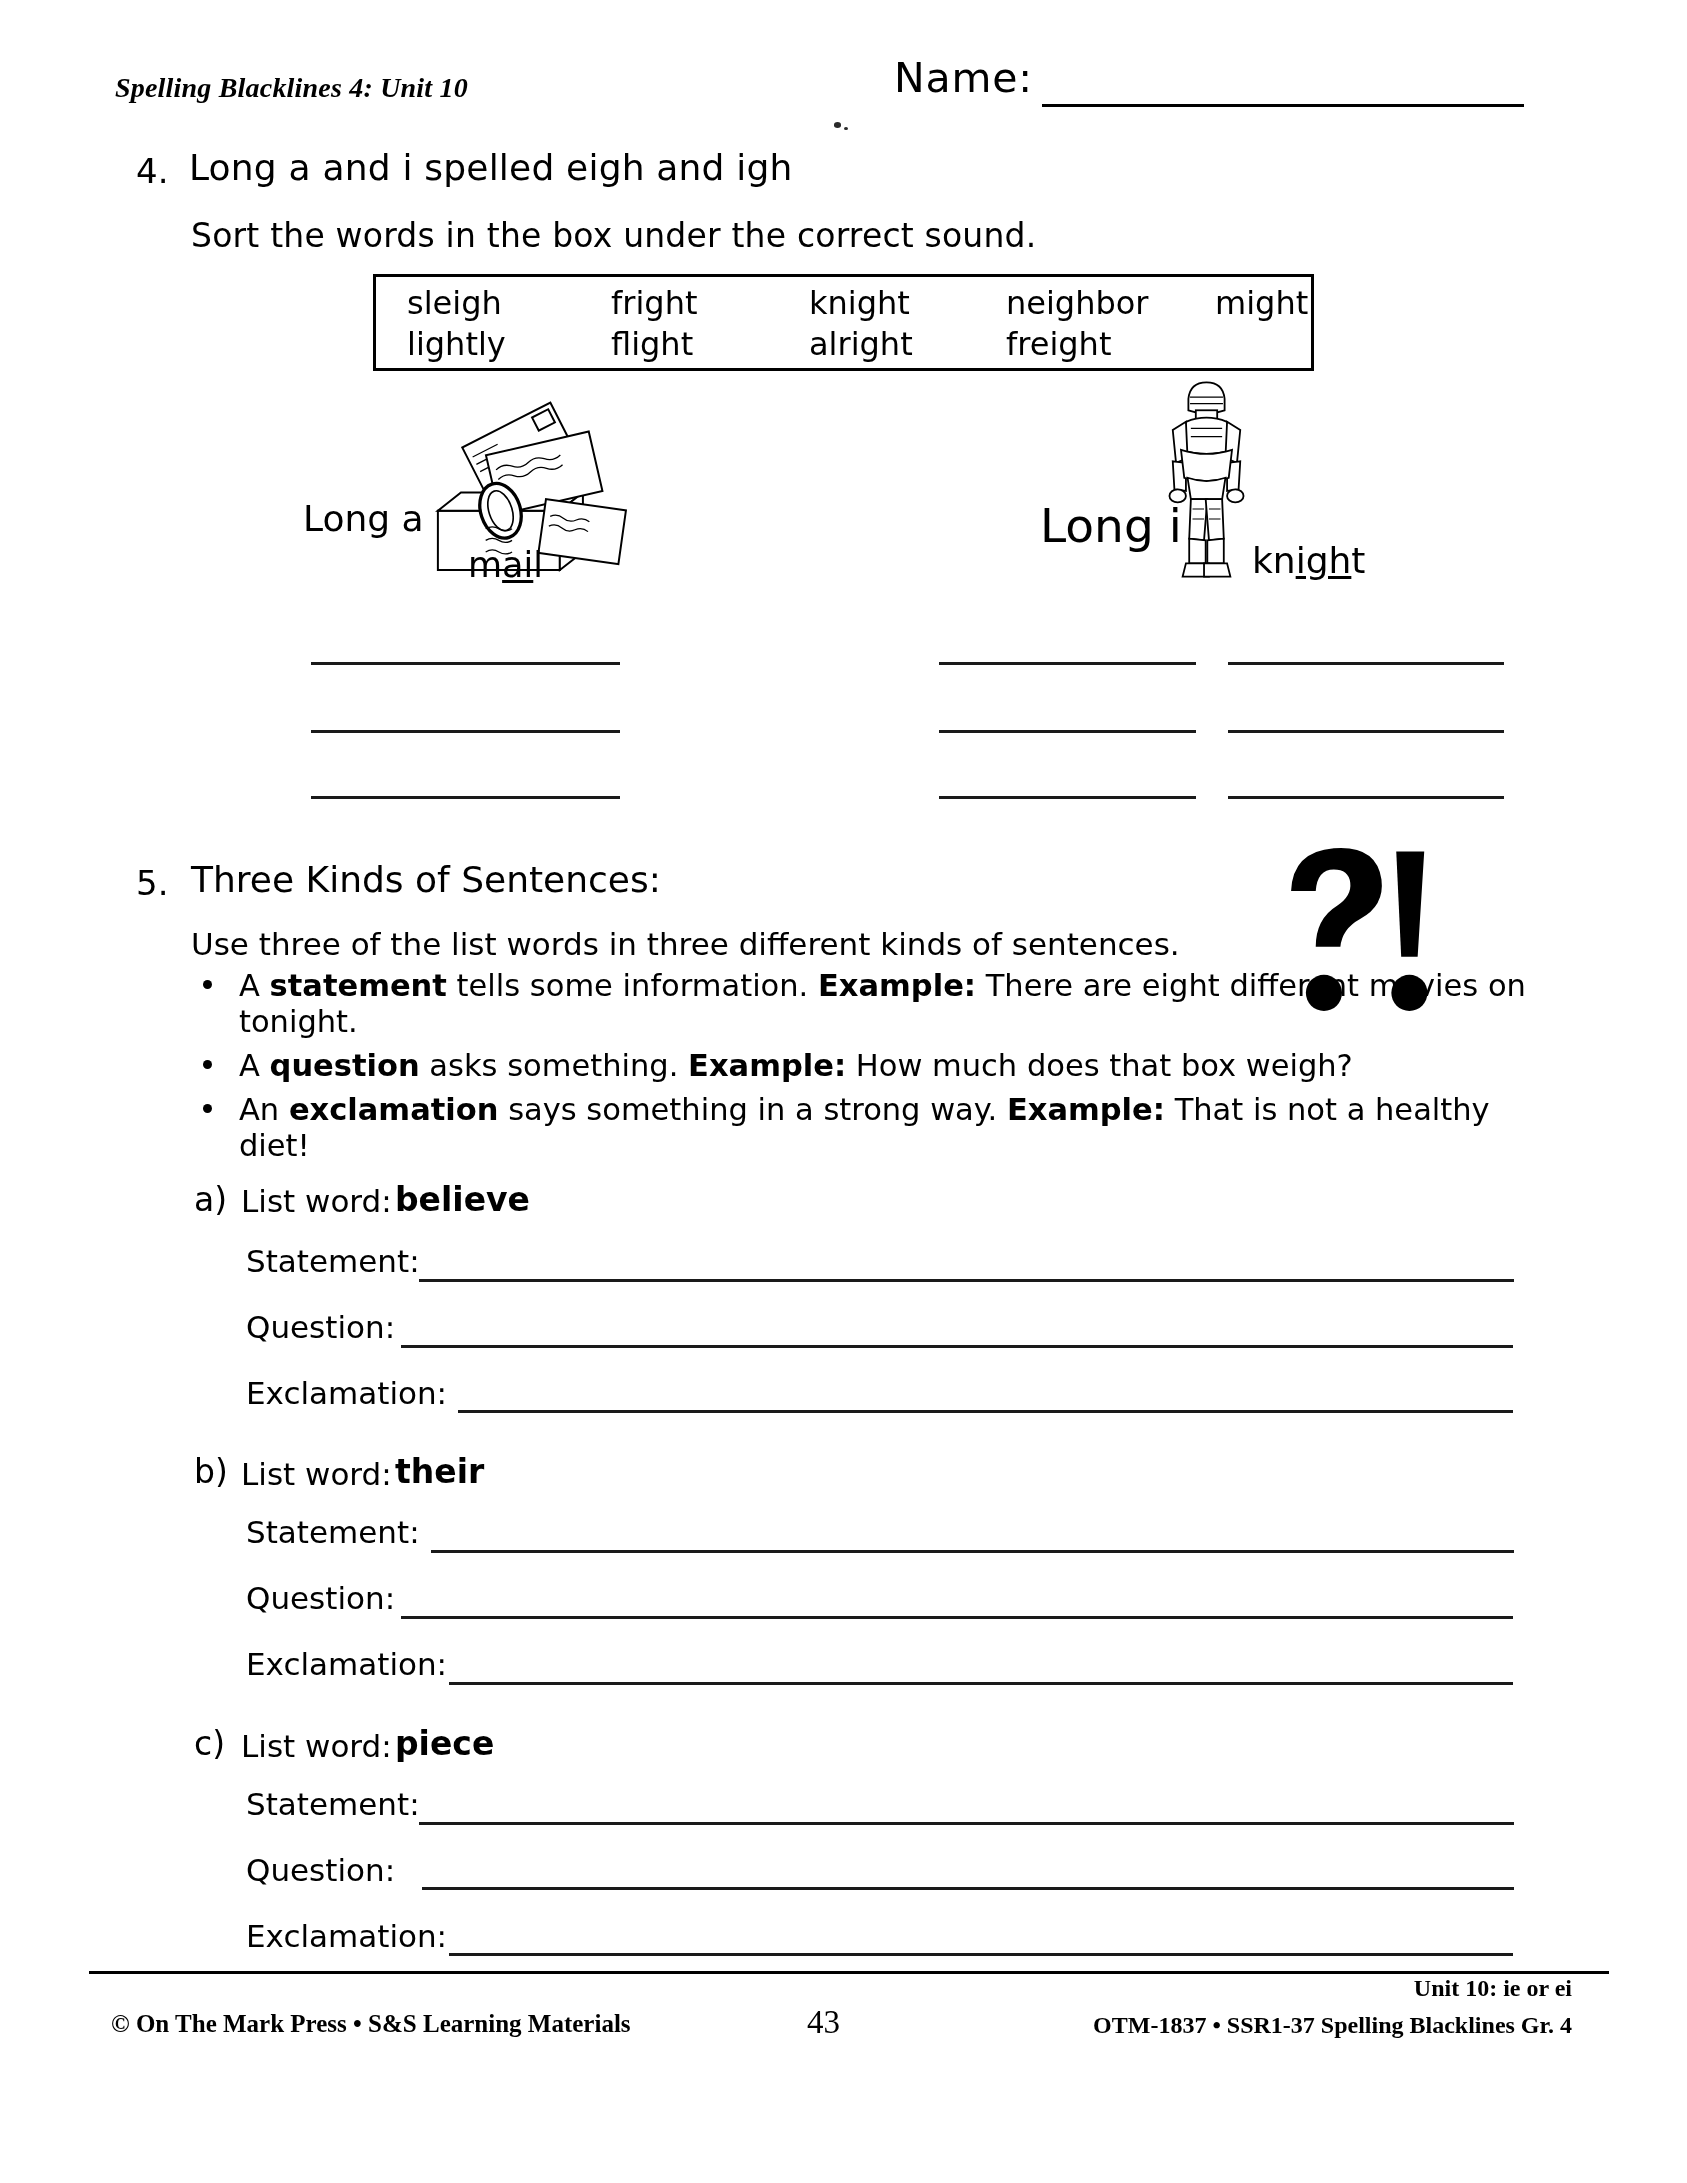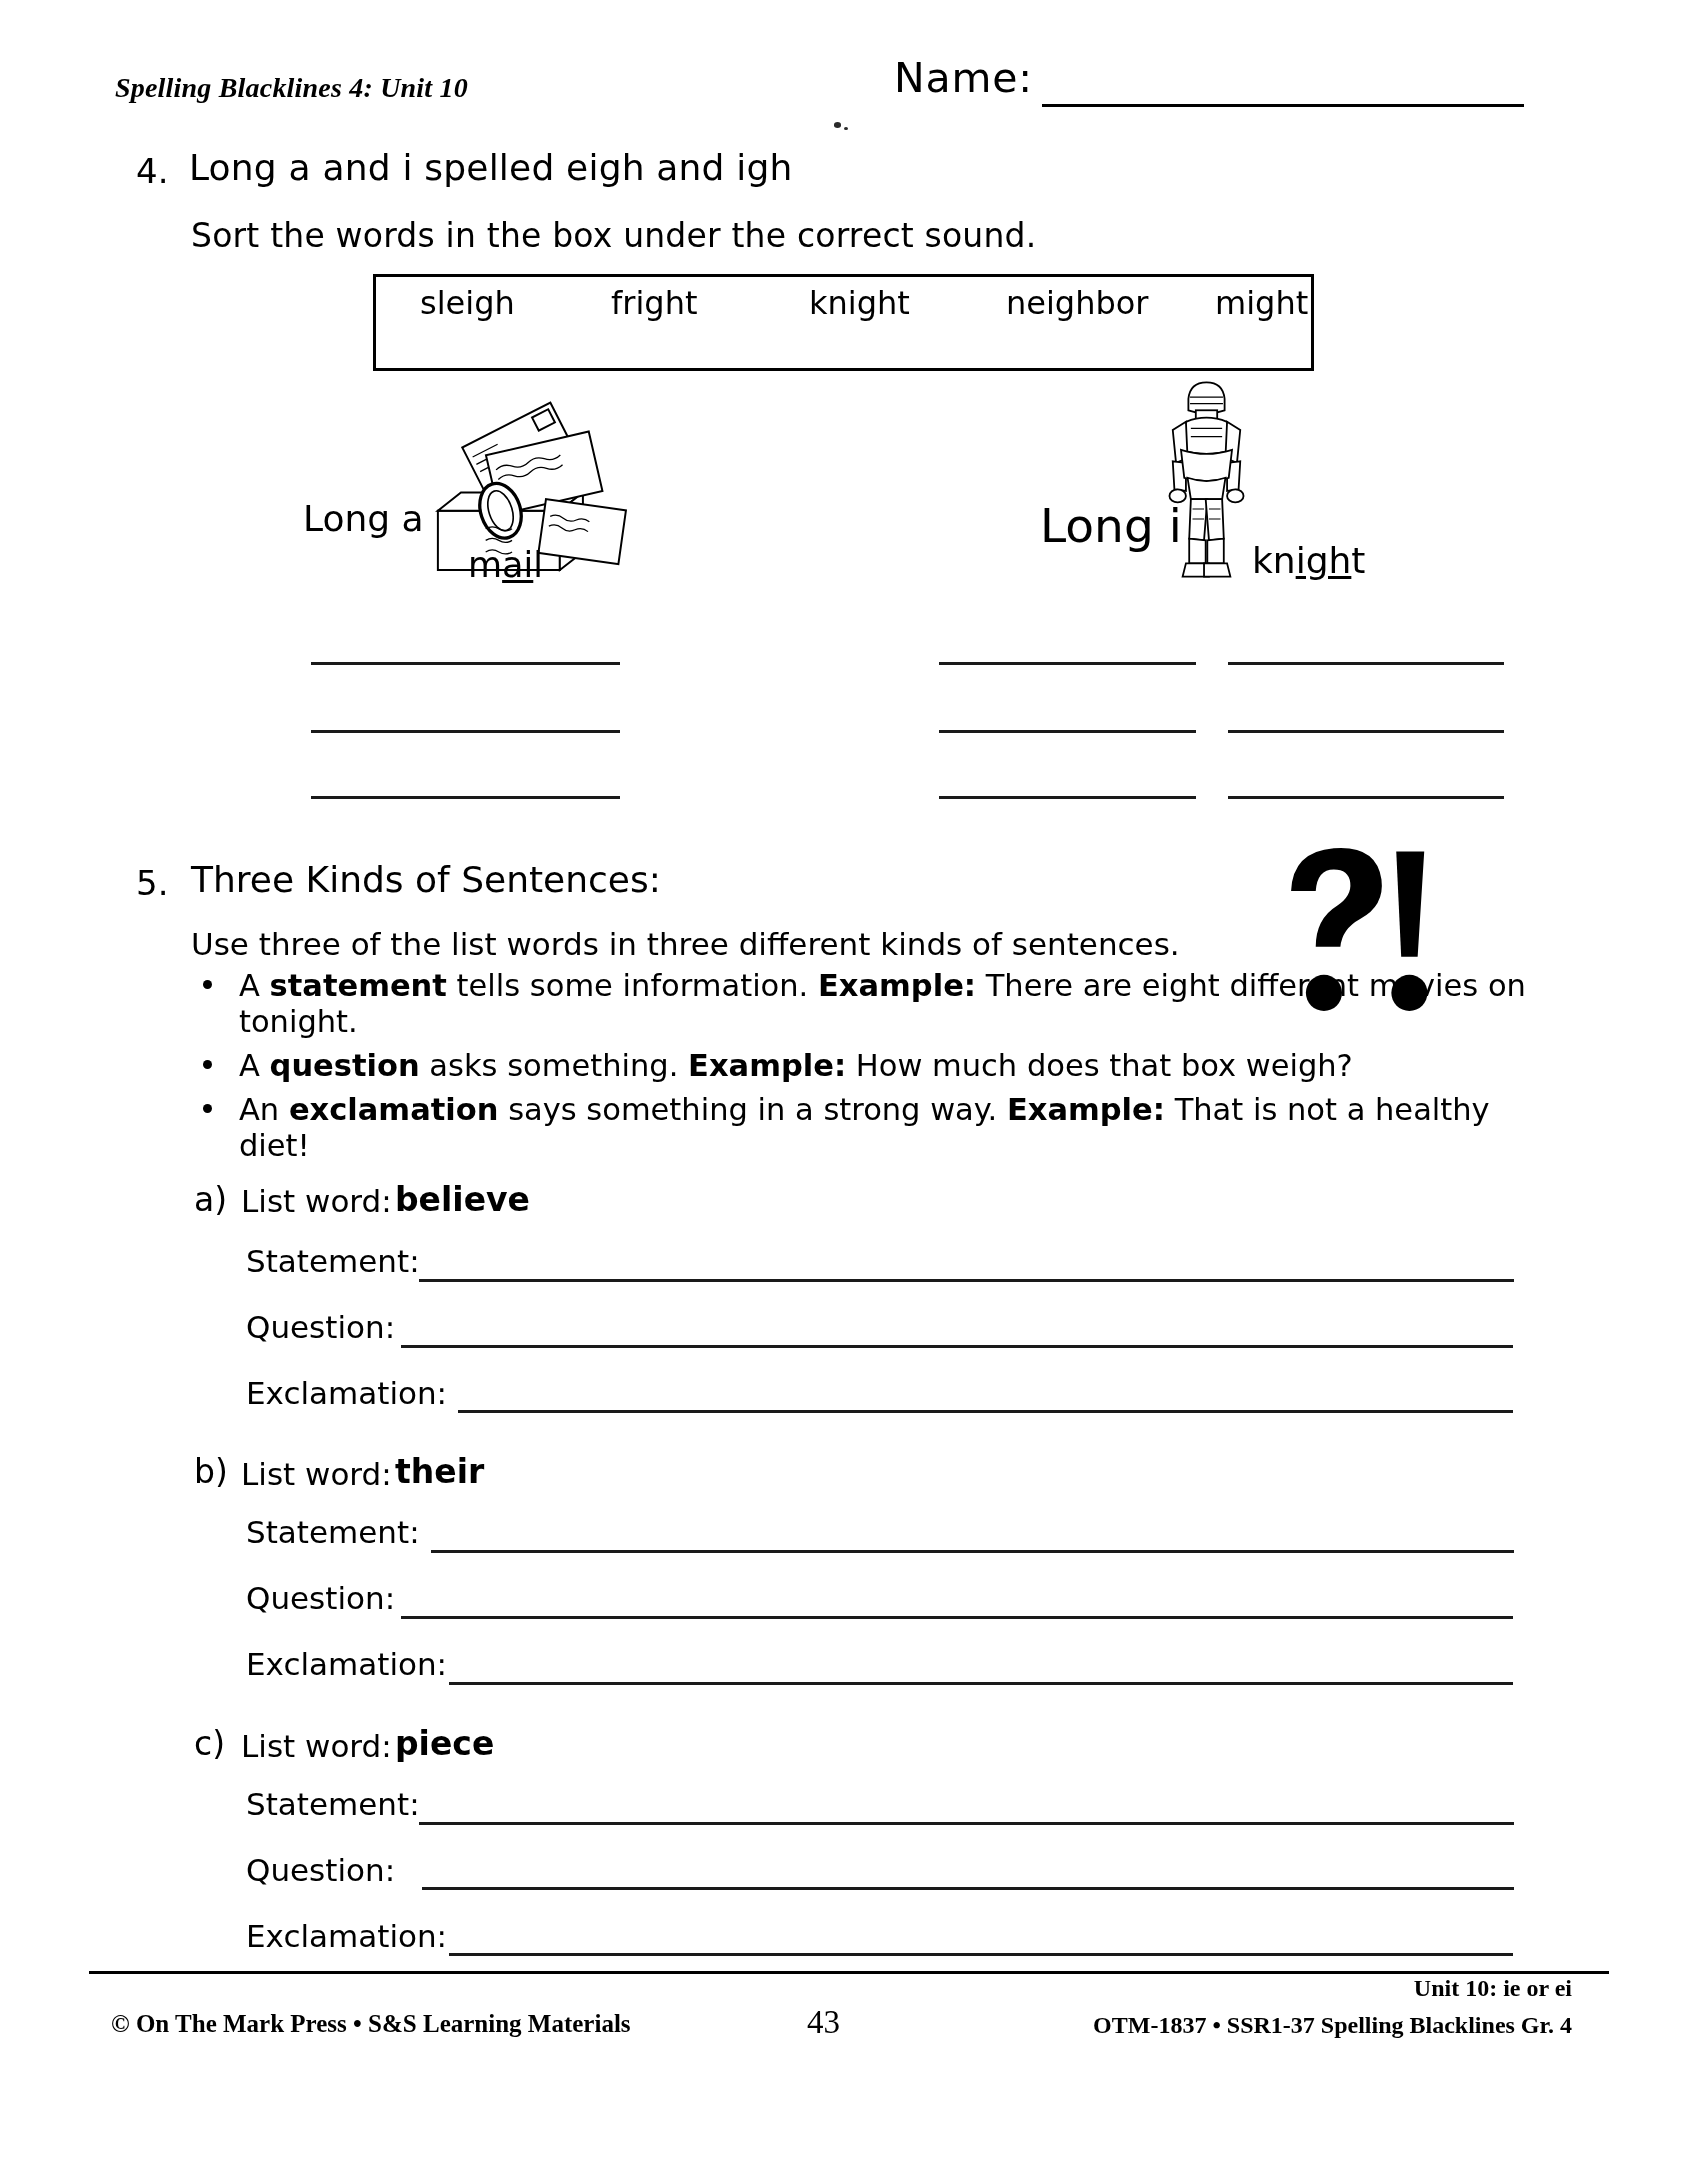--- a/index.html
+++ b/index.html
@@ -101,25 +101,31 @@
   </div>
   <div class="speck" style="left:834px;top:122px;width:7.4px;height:5.8px;"></div>
   <div class="speck" style="left:844px;top:127px;width:4.1px;height:3.3px;"></div>
 
   <div class="s4-num">4.</div>
   <div class="s4-title">Long a and i spelled eigh and igh</div>
   <div class="s4-sub">Sort the words in the box under the correct sound.</div>
 
   <div class="wordbox">
     <div class="wrow" style="top:6.6px;">
-      <span class="w" style="left:31px;margin-left:13px;">sleigh</span>
+      <span class="w" style="left:31px;">sleigh</span>
       <span class="w" style="left:235px;">fright</span>
       <span class="w" style="left:433px;">knight</span>
       <span class="w" style="left:630px;">neighbor</span>
       <span class="w" style="left:839px;">might</span>
+    </div>
+    <div class="wrow" style="top:48px;">
+      <span class="w" style="left:31px;">lightly</span>
+      <span class="w" style="left:235px;">flight</span>
+      <span class="w" style="left:433px;">alright</span>
+      <span class="w" style="left:630px;">freight</span>
     </div>
   </div>
 
   <svg class="mail-art" viewBox="0 0 250 240">
     <g fill="#fff" stroke="#000" stroke-width="2.4">
       <polygon points="12,150 12,222 160,222 160,150"></polygon>
       <polygon points="12,150 40,128 188,128 160,150"></polygon>
       <polygon points="160,150 188,128 188,200 160,222"></polygon>
       <g transform="rotate(-27 120 95)">
         <rect x="60" y="40" width="120" height="78"></rect>

